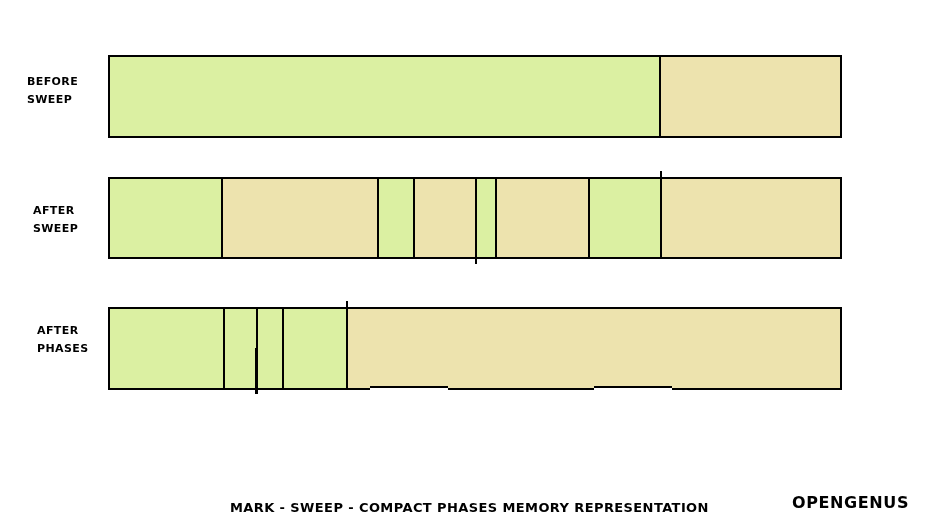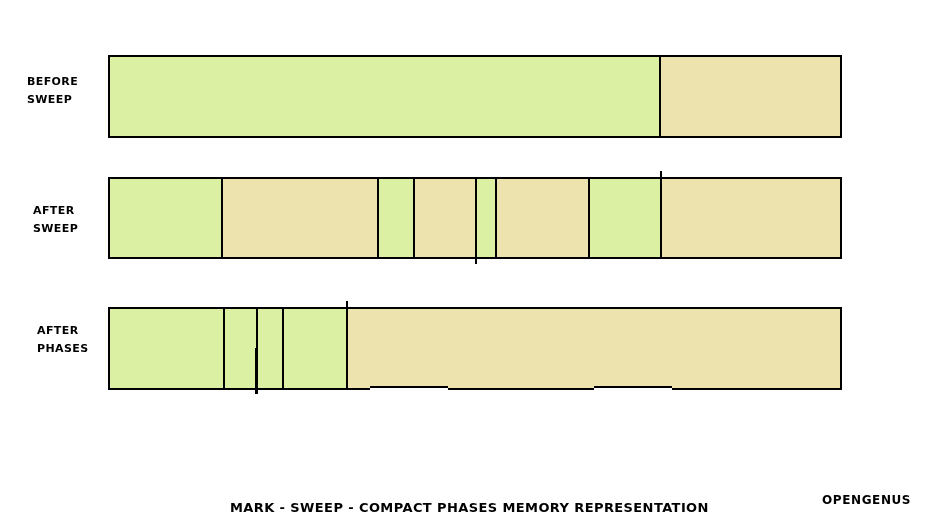--- a/index.html
+++ b/index.html
@@ -75,24 +75,23 @@
     top: 456px;
     font-size: 13px;
     letter-spacing: 0.4px;
     white-space: nowrap;
     margin-top: 44px;
   }
   .brand-text {
     position: absolute;
     left: 792px;
     top: 493px;
-    font-size: 12px;
+    font-size: 16px;
     letter-spacing: 0.6px;
     white-space: nowrap;
-    margin-left: 30px;
   }
 </style>
 </head>
 <body>
 
 <div class="canvas">
 
   <div class="bar-label label-before-sweep">
     <div>BEFORE</div>
     <div>SWEEP</div>

